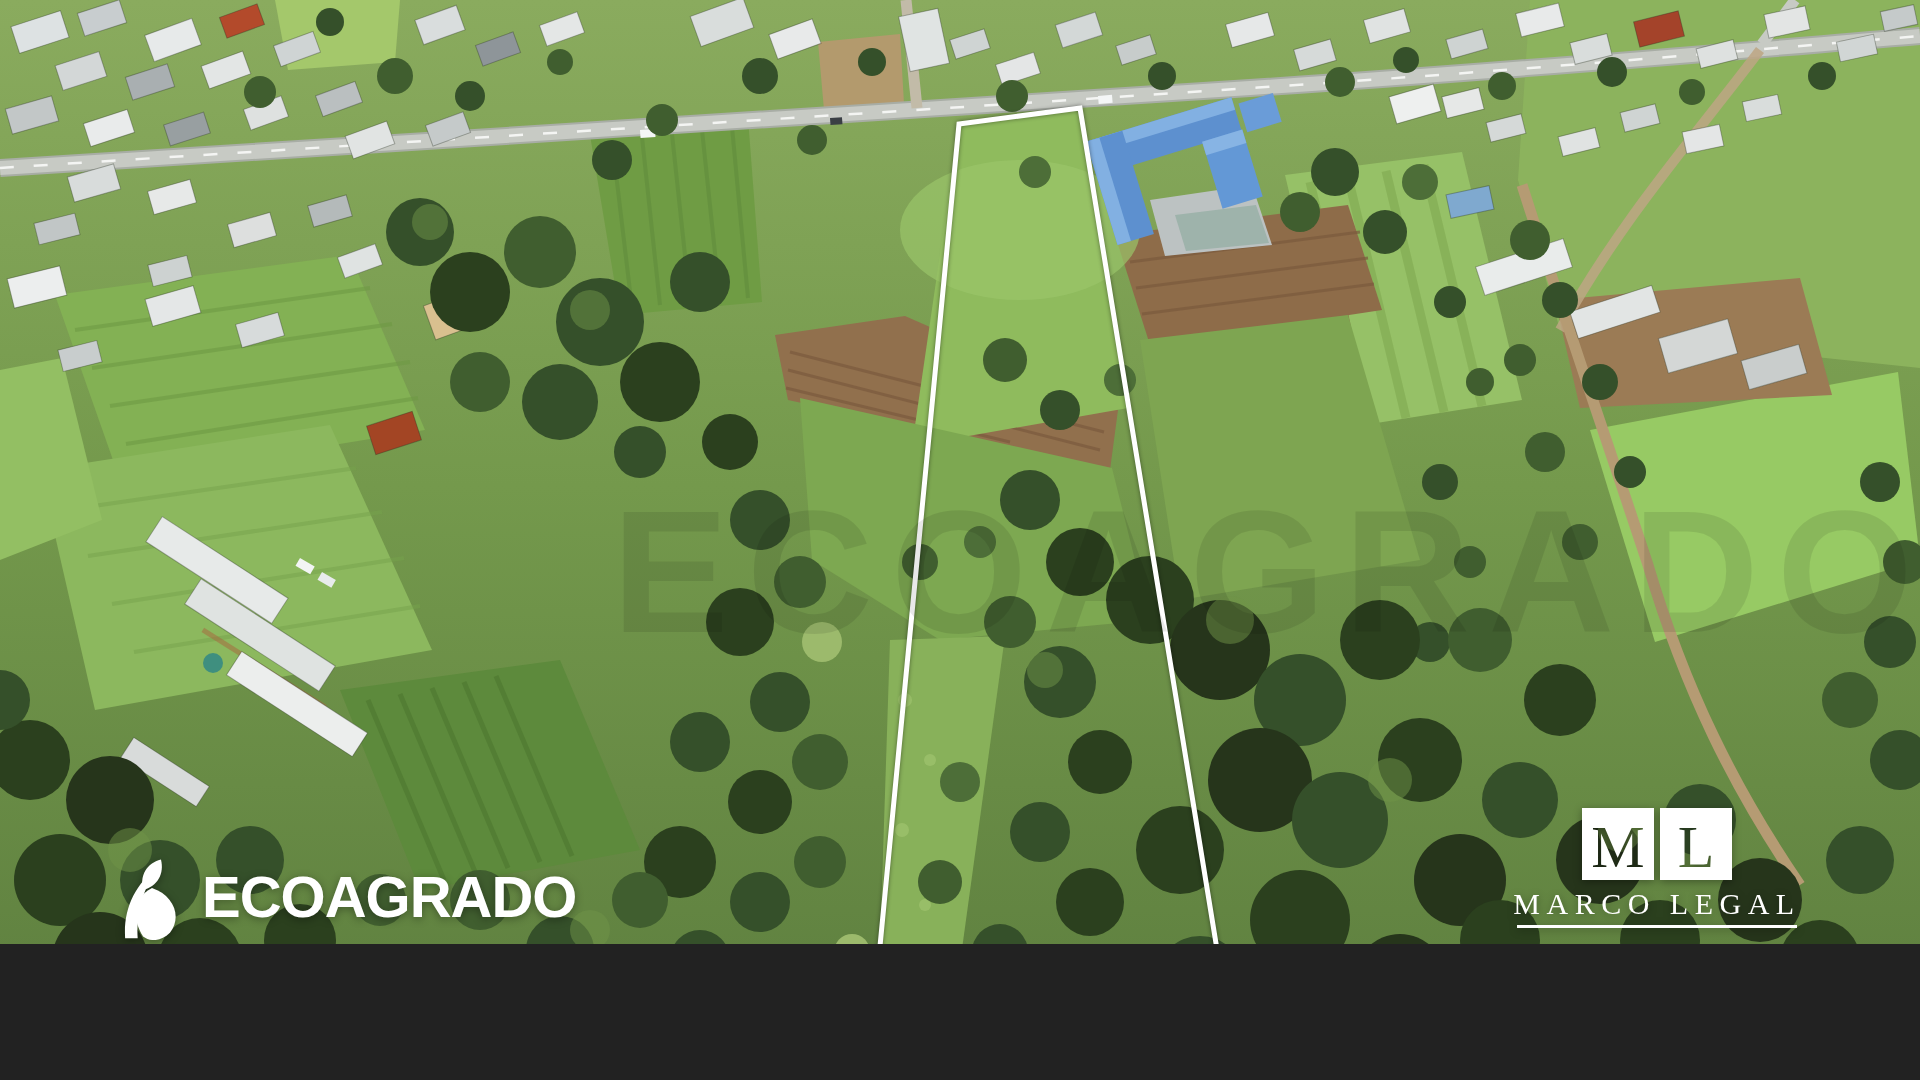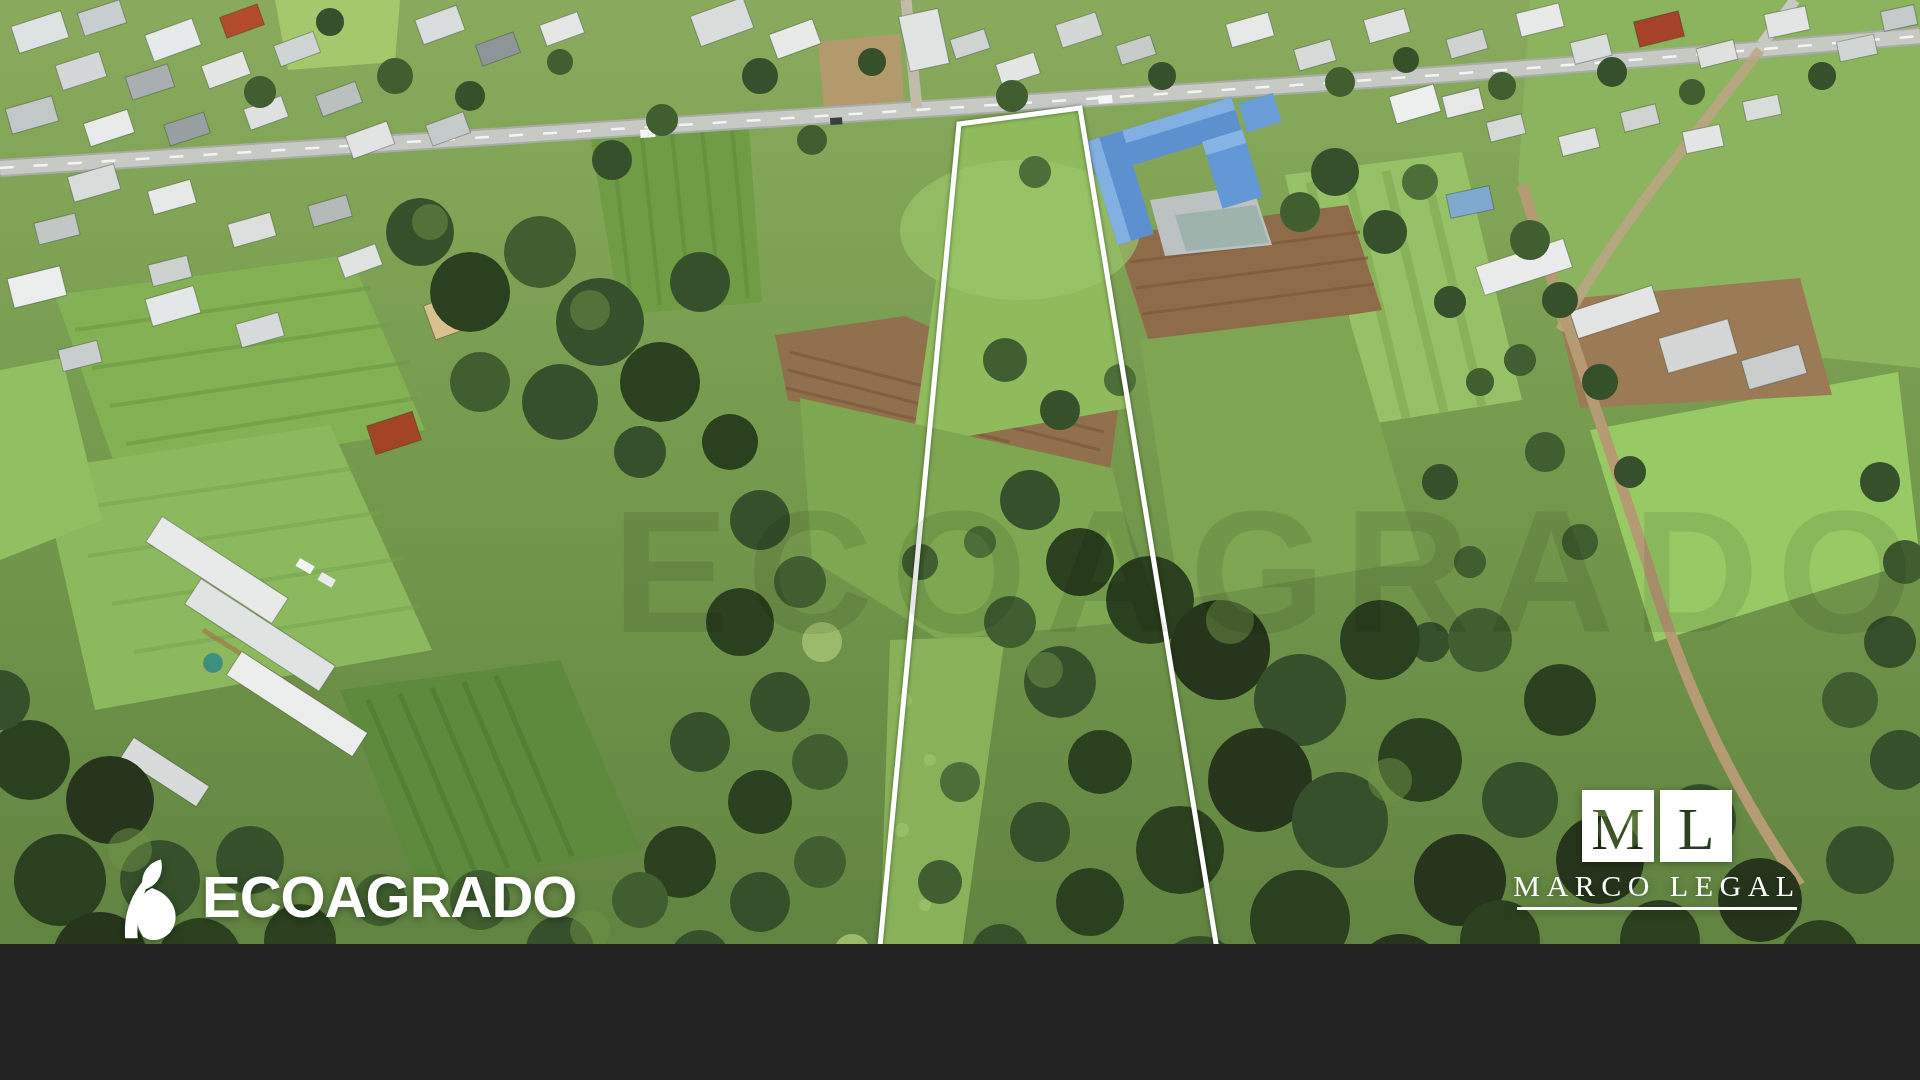--- a/index.html
+++ b/index.html
@@ -9,21 +9,21 @@
   
   .t1{fill:#2b401e}.t2{fill:#35502a}.t3{fill:#405e2f}.t4{fill:#4d6e38}
   .t5{fill:#6f9447;opacity:.5}.tl{fill:#9cba6c}.td{fill:#26351b}
   .house{stroke:rgba(40,50,35,.35);stroke-width:1}
   
   #eco-logo{position:absolute;left:116px;top:854px;display:flex;align-items:center;gap:14px;
             filter:drop-shadow(0 2px 4px rgba(0,0,0,.35));}
   #eco-logo .eco-text{color:#fff;font-weight:bold;font-size:58px;letter-spacing:-1px;
             font-family:"Liberation Sans",sans-serif;line-height:1;}
   
-  #ml-logo{position:absolute;left:1500px;top:780px;filter:drop-shadow(0 2px 4px rgba(0,0,0,.35));text-decoration:underline;}
+  #ml-logo{position:absolute;left:1500px;top:798px;filter:drop-shadow(0 2px 4px rgba(0,0,0,.35));text-decoration:underline;}
   .ml-word{font-family:"Liberation Serif",serif;font-size:30px;letter-spacing:6.5px;fill:#ffffff;}
   .ml-mono{font-family:"Liberation Serif",serif;font-size:60px;}
   
   .wm{font-family:"Liberation Sans",sans-serif;font-weight:bold;font-size:175px;
       letter-spacing:18px;fill:#000000;}
 </style>
 </head>
 <body>
 
 <div id="stage">

